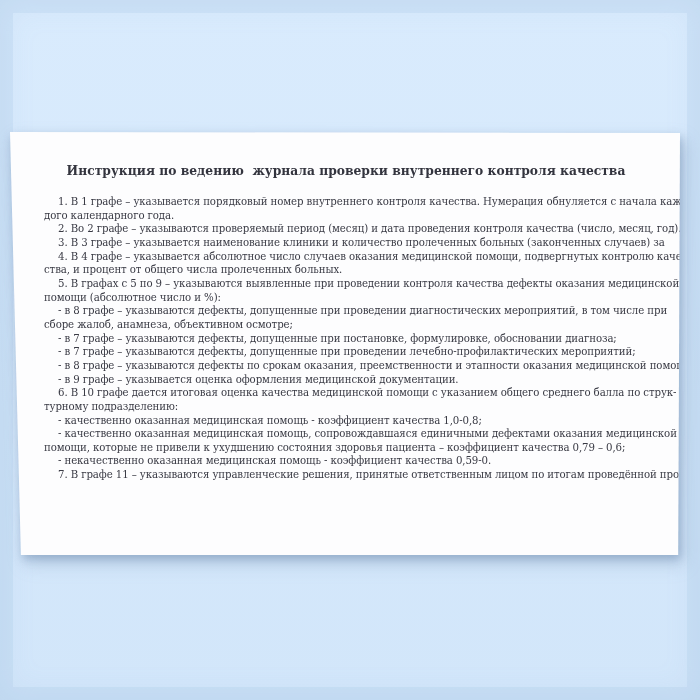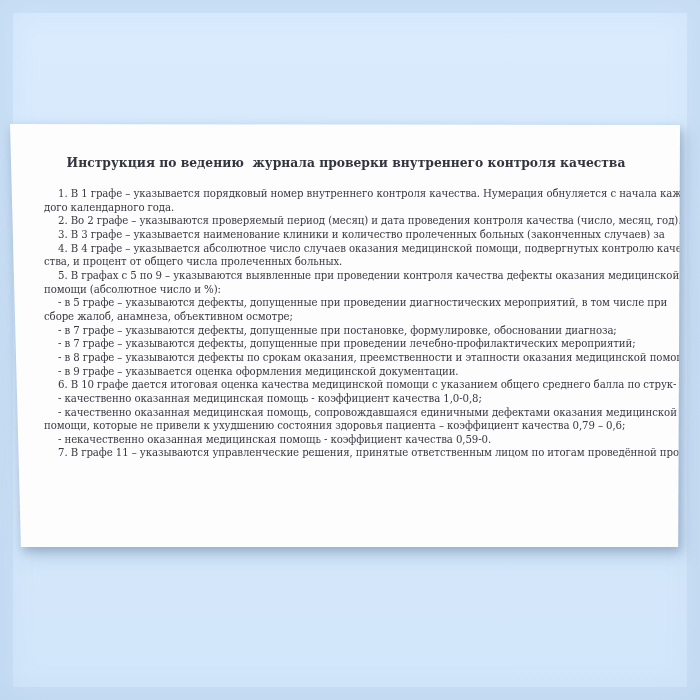--- a/index.html
+++ b/index.html
@@ -15,21 +15,21 @@
     box-shadow: inset 0 0 0 13px rgba(163, 195, 226, 0.22), inset 0 0 34px rgba(140, 172, 206, 0.18);
   }
   .paper-wrap {
     position: absolute;
     left: 10px; top: 116px;
     width: 670px; height: 467px;
     filter: drop-shadow(2px 4px 4px rgba(100, 130, 165, 0.38)) drop-shadow(4px 7px 8px rgba(100, 130, 165, 0.30));
   }
   .paper {
     position: absolute;
-    left: 0; top: 8px;
+    left: 0; top: 16px;
     width: 670px; height: 423px;
     background: #fdfdfe;
     clip-path: polygon(0px 0px, 670px 1px, 668px 467px, 12px 466px);
     box-sizing: border-box;
     padding: 30px 32px 0 34px;
     color: #393a44;
   }
   .doc-title {
     margin: 0 0 16px 0;
     font-size: 12.3px;
@@ -61,27 +61,28 @@
       <h1 class="doc-title">Инструкция по ведению  журнала проверки внутреннего контроля качества</h1>
       <div class="text-body">
           <div class="ln ind">1. В 1 графе – указывается порядковый номер внутреннего контроля качества. Нумерация обнуляется с начала каж-</div>
           <div class="ln end">дого календарного года.</div>
           <div class="ln ind end">2. Во 2 графе – указываются проверяемый период (месяц) и дата проведения контроля качества (число, месяц, год).</div>
           <div class="ln ind">3. В 3 графе – указывается наименование клиники и количество пролеченных больных (законченных случаев) за</div>
           <div class="ln ind">4. В 4 графе – указывается абсолютное число случаев оказания медицинской помощи, подвергнутых контролю каче-</div>
           <div class="ln end">ства, и процент от общего числа пролеченных больных.</div>
           <div class="ln ind">5. В графах с 5 по 9 – указываются выявленные при проведении контроля качества дефекты оказания медицинской</div>
           <div class="ln end">помощи (абсолютное число и %):</div>
-          <div class="ln ind">- в 5 графе – указываются дефекты, допущенные при проведении диагностических мероприятий, в том числе при</div>
+          <div class="ln ind">- в 8 графе – указываются дефекты, допущенные при проведении диагностических мероприятий, в том числе при</div>
           <div class="ln end">сборе жалоб, анамнеза, объективном осмотре;</div>
           <div class="ln ind end">- в 7 графе – указываются дефекты, допущенные при постановке, формулировке, обосновании диагноза;</div>
           <div class="ln ind end">- в 7 графе – указываются дефекты, допущенные при проведении лечебно-профилактических мероприятий;</div>
           <div class="ln ind end">- в 8 графе – указываются дефекты по срокам оказания, преемственности и этапности оказания медицинской помощи;</div>
           <div class="ln ind end">- в 9 графе – указывается оценка оформления медицинской документации.</div>
           <div class="ln ind">6. В 10 графе дается итоговая оценка качества медицинской помощи с указанием общего среднего балла по струк-</div>
+          <div class="ln end">турному подразделению:</div>
           <div class="ln ind end">- качественно оказанная медицинская помощь - коэффициент качества 1,0-0,8;</div>
           <div class="ln ind">- качественно оказанная медицинская помощь, сопровождавшаяся единичными дефектами оказания медицинской</div>
           <div class="ln end">помощи, которые не привели к ухудшению состояния здоровья пациента – коэффициент качества 0,79 – 0,6;</div>
           <div class="ln ind end">- некачественно оказанная медицинская помощь - коэффициент качества 0,59-0.</div>
           <div class="ln ind">7. В графе 11 – указываются управленческие решения, принятые ответственным лицом по итогам проведённой про-</div>
         </div>
     </div>
   </div>
 </div>
 

